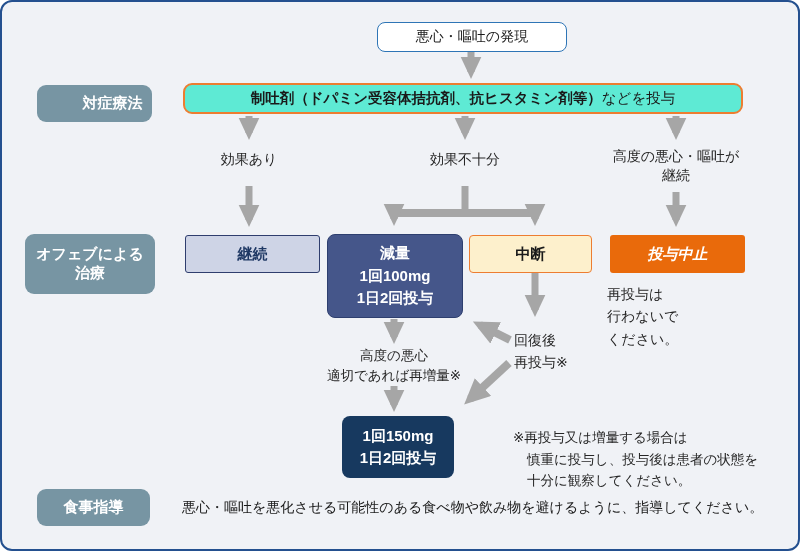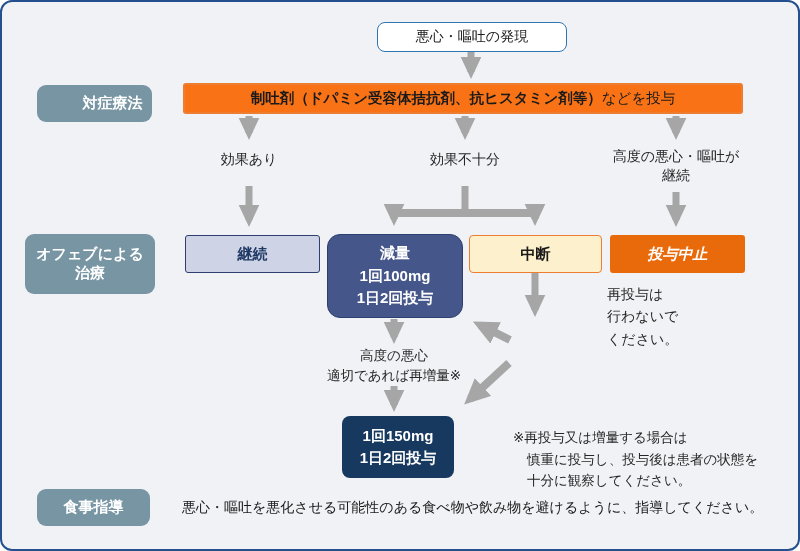--- a/index.html
+++ b/index.html
@@ -31,42 +31,42 @@
   .side-label {
     background:#7795A3; color:#ffffff; font-weight:bold;
     border-radius:9px; font-size:15px; line-height:1.25;
   }
   .lbl-symptomatic { left:35px; top:83px; width:115px; height:37px;padding-left:36px; }
   .lbl-ofev { left:23px; top:232px; width:130px; height:60px; }
   .lbl-diet { left:35px; top:487px; width:113px; height:37px; }
 
   .antiemetic {
     left:181px; top:81px; width:560px; height:31px;
-    background:#f97316; border:2px solid #ED7D31; border-radius:3px;
+    background:#5eead4; border:2px solid #ED7D31; border-radius:9px;
     font-size:14.5px; color:#1a1a1a;justify-content:center;
   }
   .antiemetic .b { font-weight:bold; }
 
   .flow-text { font-size:14px; color:#262626; text-align:center; line-height:1.35; }
   .out-effective   { left:187px; top:148px; width:120px; }
   .out-insufficient{ left:403px; top:148px; width:120px; }
   .out-severe      { left:594px; top:145px; width:160px; }
 
   .box-continue {
     left:183px; top:233px; width:135px; height:38px;
     background:#CED4E6; border:1.5px solid #2F3E6E; border-radius:3px;
     color:#1F3864; font-weight:bold; font-size:15px;
   }
   .box-reduce {
     left:325px; top:232px; width:136px; height:84px;
-    background:#45568A; border:1.5px solid #2E3F6F; border-radius:13px;
+    background:#45568A; border:1.5px solid #2E3F6F; border-radius:8px;
     color:#ffffff; font-weight:bold; font-size:15px; line-height:1.5;
   }
   .box-interrupt {
-    left:467px; top:233px; width:133px; height:38px;
+    left:467px; top:233px; width:123px; height:38px;
     background:#FDF0CC; border:1.5px solid #ED7D31; border-radius:4px;
     color:#1a1a1a; font-weight:bold; font-size:15px;
   }
   .box-discontinue {
     left:608px; top:233px; width:135px; height:38px;
     background:#E96A0B; border-radius:3px;
     color:#ffffff; font-weight:bold; font-size:15px;font-style:italic;
   }
   .box-fulldose {
     left:340px; top:414px; width:112px; height:62px;
@@ -169,20 +169,24 @@
     <div>再投与は</div>
     <div>行わないで</div>
     <div>ください。</div>
   </div>
 
   <div class="abs reescalate">
     <div>高度の悪心</div>
     <div>適切であれば再増量※</div>
   </div>
 
+  <div class="abs resume">
+    <div>回復後</div>
+    <div>再投与※</div>
+  </div>
 
   <div class="abs node box-fulldose">
     <span>
       <span>1回150mg</span><br>
       <span>1日2回投与</span>
     </span>
   </div>
 
   <div class="abs note">
     <div class="note-line">※再投与又は増量する場合は</div>

